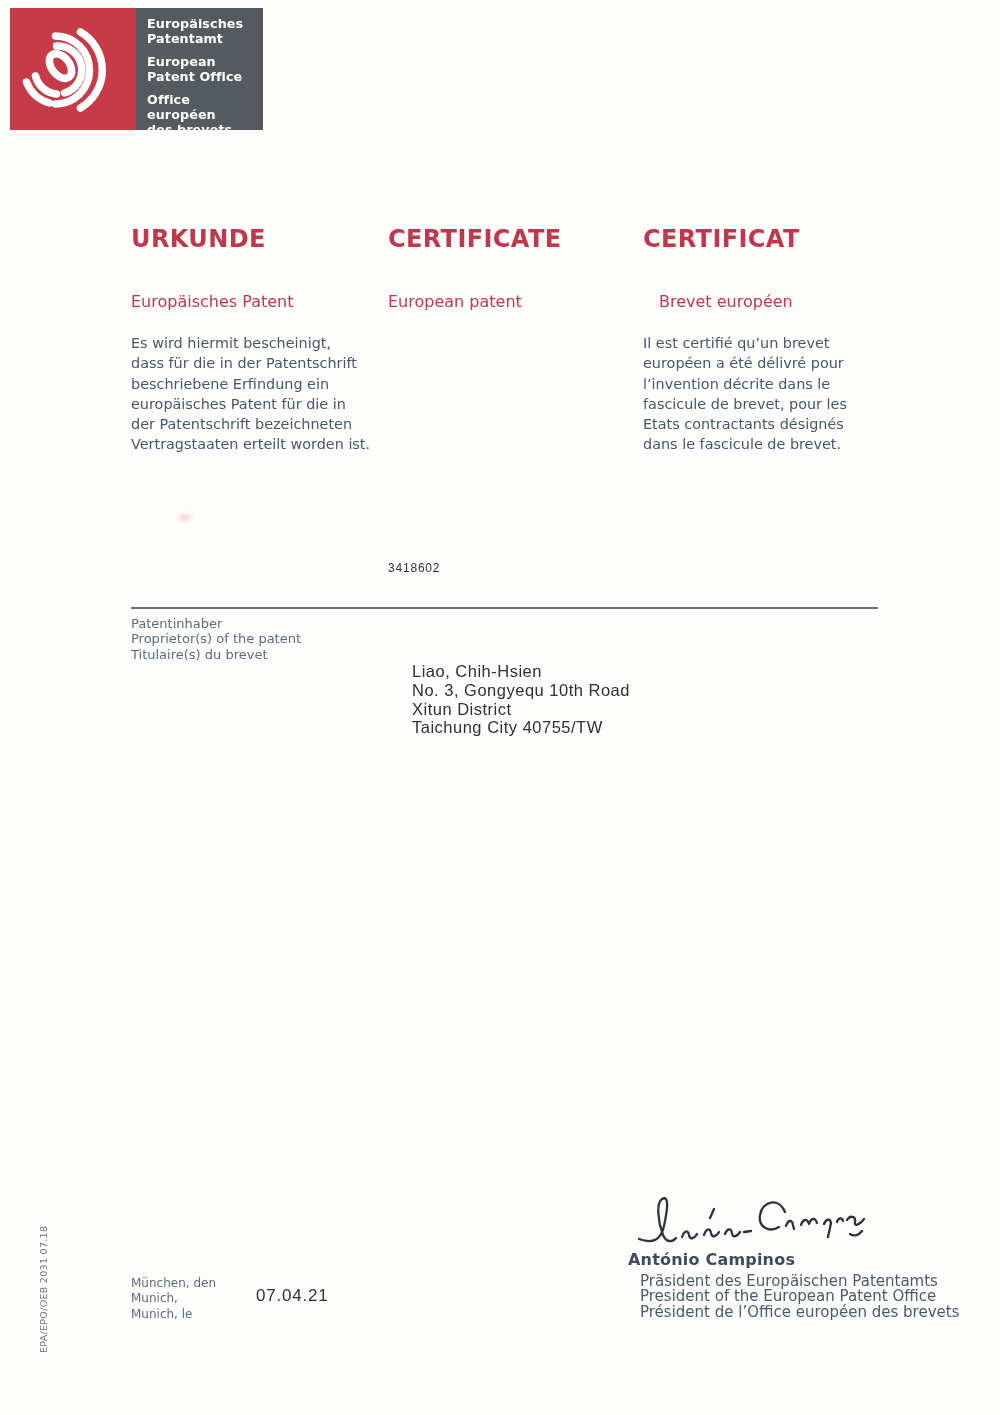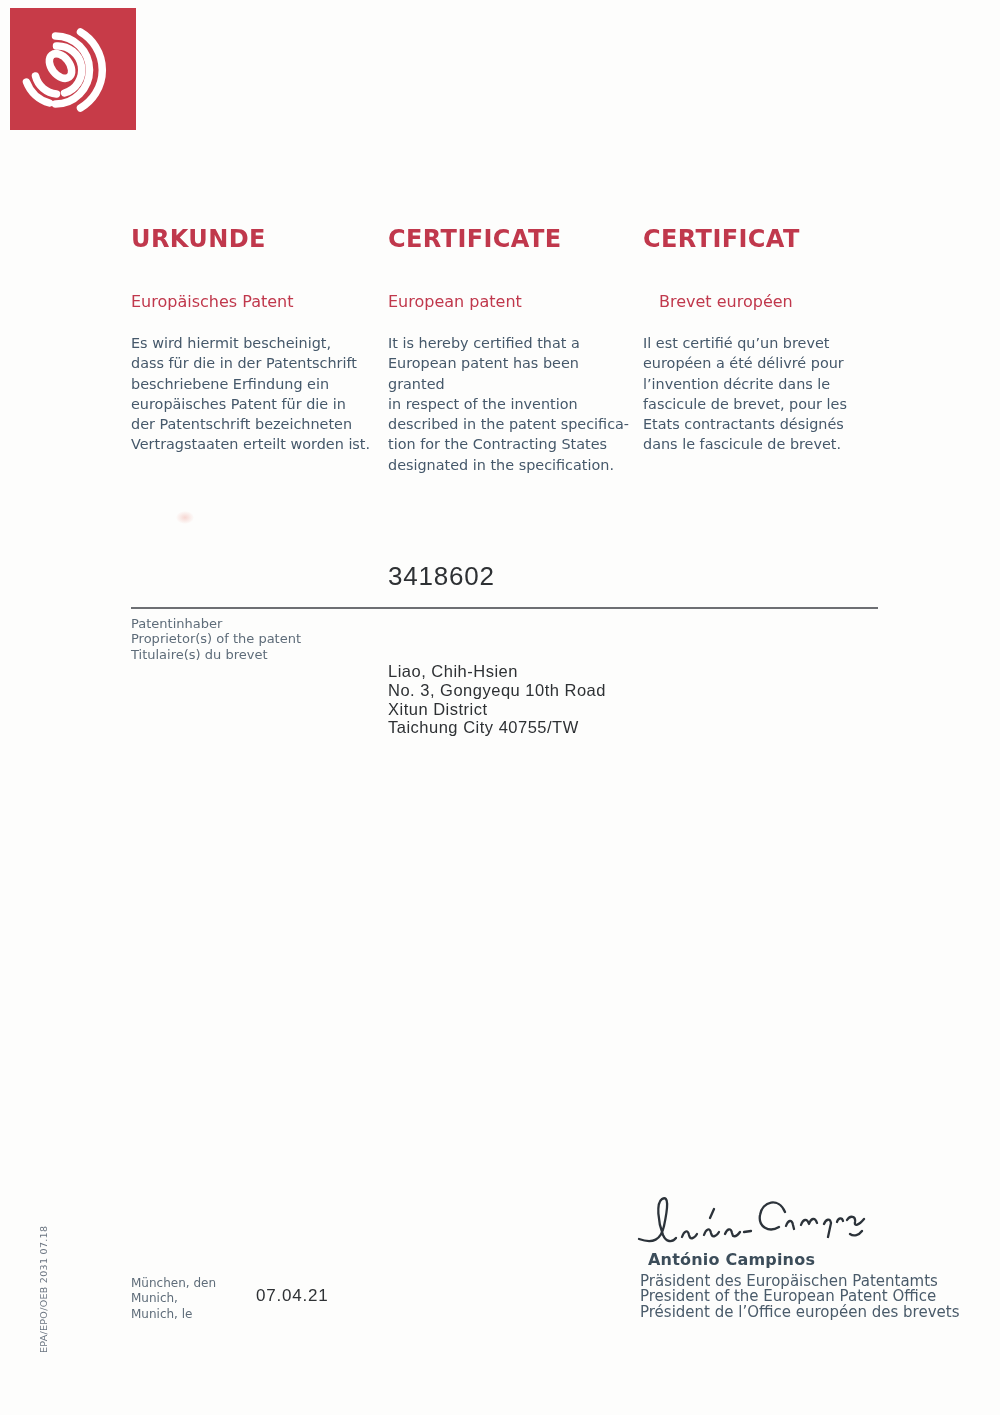--- a/index.html
+++ b/index.html
@@ -23,23 +23,23 @@
   .org{font-weight:bold;font-size:12.7px;line-height:14.6px;margin-bottom:9px;letter-spacing:0.1px;}
 
   
   .col-title{font-size:24px;font-weight:bold;color:#c0384c;letter-spacing:0.4px;}
   .col-sub{font-size:16px;font-weight:normal;color:#c0384c;}
   .col-body{width:252px;font-size:14.4px;line-height:20.3px;color:#45586a;}
 
   .label{font-size:13px;line-height:15.3px;color:#5e6c79;}
   .value{font-family:"Liberation Sans",sans-serif;color:#2e3134;}
 
-  .patent-number{font-size:26px;letter-spacing:0.8px;}
+  .patent-number{font-size:12px;letter-spacing:0.8px;}
   .rule{width:747px;height:2px;background:#53565a;opacity:0.85;}
-  .prop-value{font-size:16.5px;line-height:18.8px;letter-spacing:0.5px;}
+  .prop-value{font-size:16.5px;line-height:18.8px;letter-spacing:0.5px;margin-left:24px;}
 
   .sig-name{font-size:16px;font-weight:600;color:#3c4d5a;letter-spacing:0.2px;}
   .sig-titles{font-size:15px;line-height:15.3px;color:#4a5b6a;}
 
   .date-value{font-size:17px;letter-spacing:0.8px;}
 
   .vcode{
     left:38px;top:1353px;
     transform:rotate(-90deg);transform-origin:0 0;
     font-size:9.5px;color:#6a7480;white-space:nowrap;letter-spacing:0.3px;
@@ -58,42 +58,44 @@
     <div class="logo-red">
       <svg width="126" height="122" viewBox="0 0 125 122" fill="none" stroke="#ffffff" stroke-width="7.5" stroke-linecap="round">
         <ellipse cx="50" cy="58" rx="9" ry="14" transform="rotate(-38 50 58)"></ellipse>
         <path d="M46,38 A24,24 0 0 1 54,85"></path>
         <path d="M45,28 A34,34 0 1 1 45,96"></path>
         <path d="M70,24 A44,44 0 0 1 70,100"></path>
         <path d="M25,68 A24,24 0 0 0 46,86"></path>
         <path d="M16,74 A34,34 0 0 0 39,95"></path>
       </svg>
     </div>
+    <div class="logo-gray">
+      <div class="org pre">Europäisches
+Patentamt</div>
+      <div class="org pre">European
+Patent Office</div>
+      <div class="org pre">Office européen
+des brevets</div>
+    </div>
   </div>
 
   <div class="abs col-title" style="left:131px;top:225px">URKUNDE</div>
   <div class="abs col-title" style="left:388px;top:225px">CERTIFICATE</div>
   <div class="abs col-title" style="left:643px;top:225px">CERTIFICAT</div>
 
   <div class="abs col-sub" style="left:131px;top:292px">Europäisches Patent</div>
   <div class="abs col-sub" style="left:388px;top:292px">European patent</div>
   <div class="abs col-sub" style="left:659px;top:292px">Brevet européen</div>
 
   <div class="abs col-body pre" style="left:131px;top:333px">Es wird hiermit bescheinigt,
 dass für die in der Patentschrift
 beschriebene Erfindung ein
 europäisches Patent für die in
 der Patentschrift bezeichneten
 Vertragstaaten erteilt worden ist.</div>
-  <div class="abs col-body pre" style="left:388px;top:333px">It is hereby certified that a
-European patent has been granted
-in respect of the invention
-described in the patent specifica-
-tion for the Contracting States
-designated in the specification.</div>
   <div class="abs col-body pre" style="left:643px;top:333px">Il est certifié qu’un brevet
 européen a été délivré pour
 l’invention décrite dans le
 fascicule de brevet, pour les
 Etats contractants désignés
 dans le fascicule de brevet.</div>
 
   <div class="abs smudge"></div>
 
   <div class="abs value patent-number" style="left:388px;top:561px">3418602</div>
@@ -115,21 +117,21 @@
              M94,42 c2,-5 6,-7 7,-1 l1,3 c3,1 5,-1 7,-4
              M113,40 l7,-1"></path>
     <path d="M154,20 C148,5 131,9 129,23 C127,35 138,41 148,35
              M155,34 c2,-6 6,-7 7,-1 l1,4
              M170,33 c2,-6 6,-7 8,-1 c2,-6 6,-7 8,-1
              M193,32 c2,-5 6,-6 7,-1 l-3,14
              M206,30 c1,-4 5,-5 6,-1
              M216,28 c3,-5 9,-4 8,2 c-1,5 4,3 9,-3
              M219,42 c4,3 9,1 12,-3"></path>
   </svg>
-  <div class="abs sig-name" style="left:648px;top:1250px">António Campinos</div>
+  <div class="abs sig-name" style="left:628px;top:1250px">António Campinos</div>
   <div class="abs sig-titles pre" style="left:640px;top:1274px">Präsident des Europäischen Patentamts
 President of the European Patent Office
 Président de l’Office européen des brevets</div>
 
   <div class="abs label pre" style="left:131px;top:1276px;font-size:12px">München, den
 Munich,
 Munich, le</div>
   <div class="abs value date-value" style="left:256px;top:1286px">07.04.21</div>
 
   <div class="abs vcode">EPA/EPO/OEB 2031 07.18</div>

